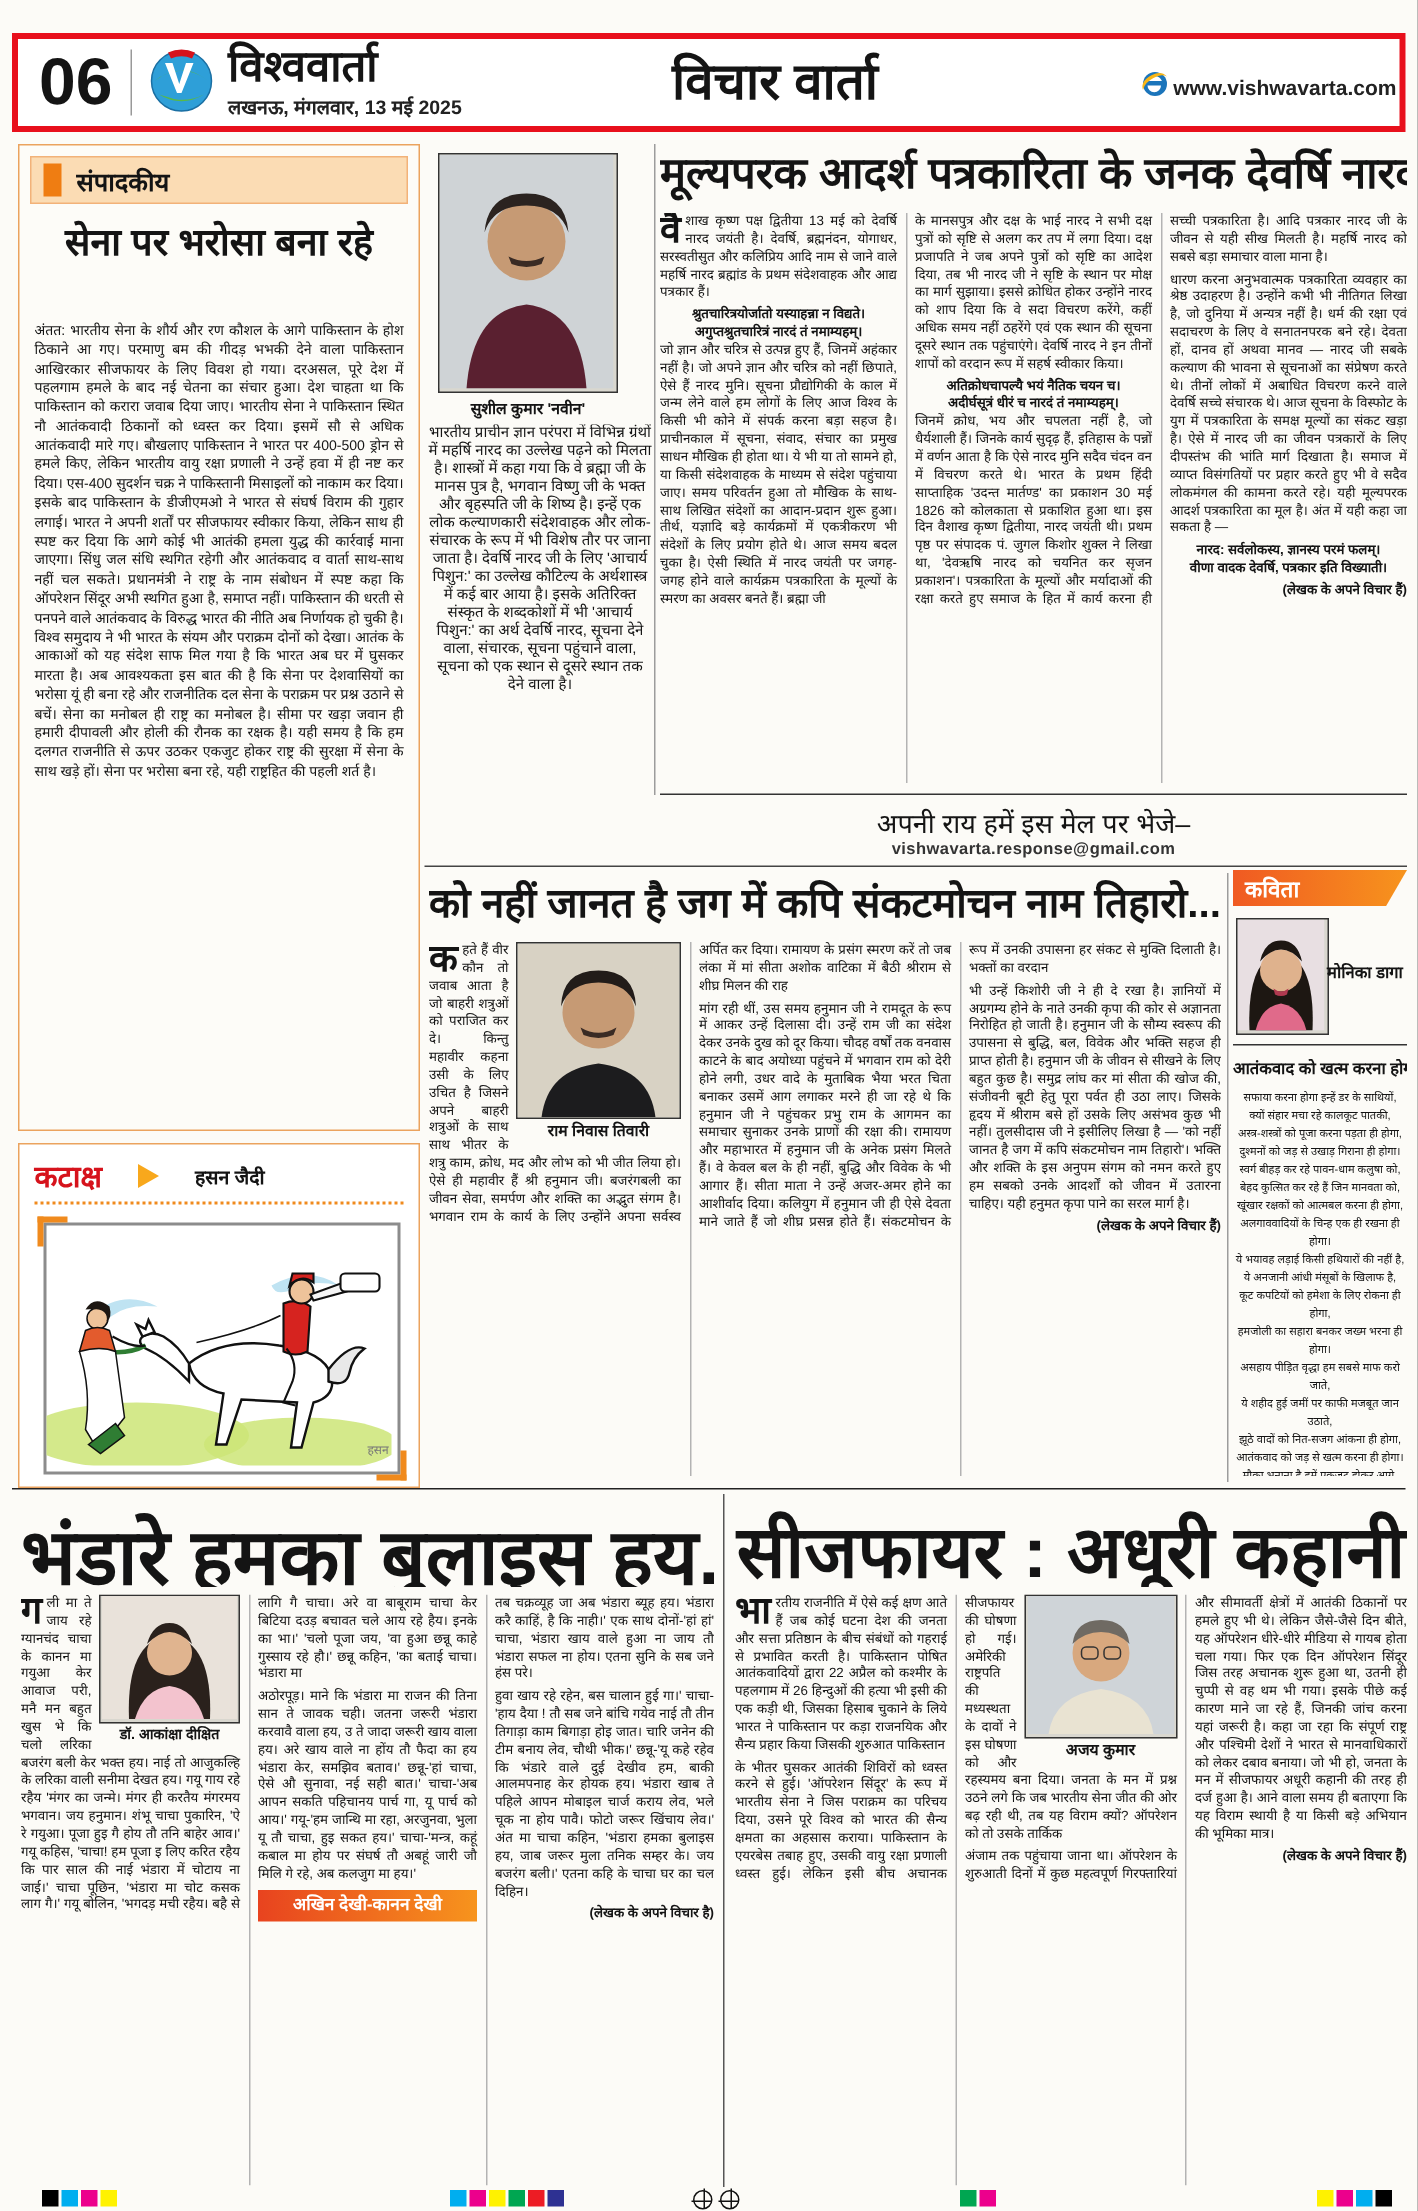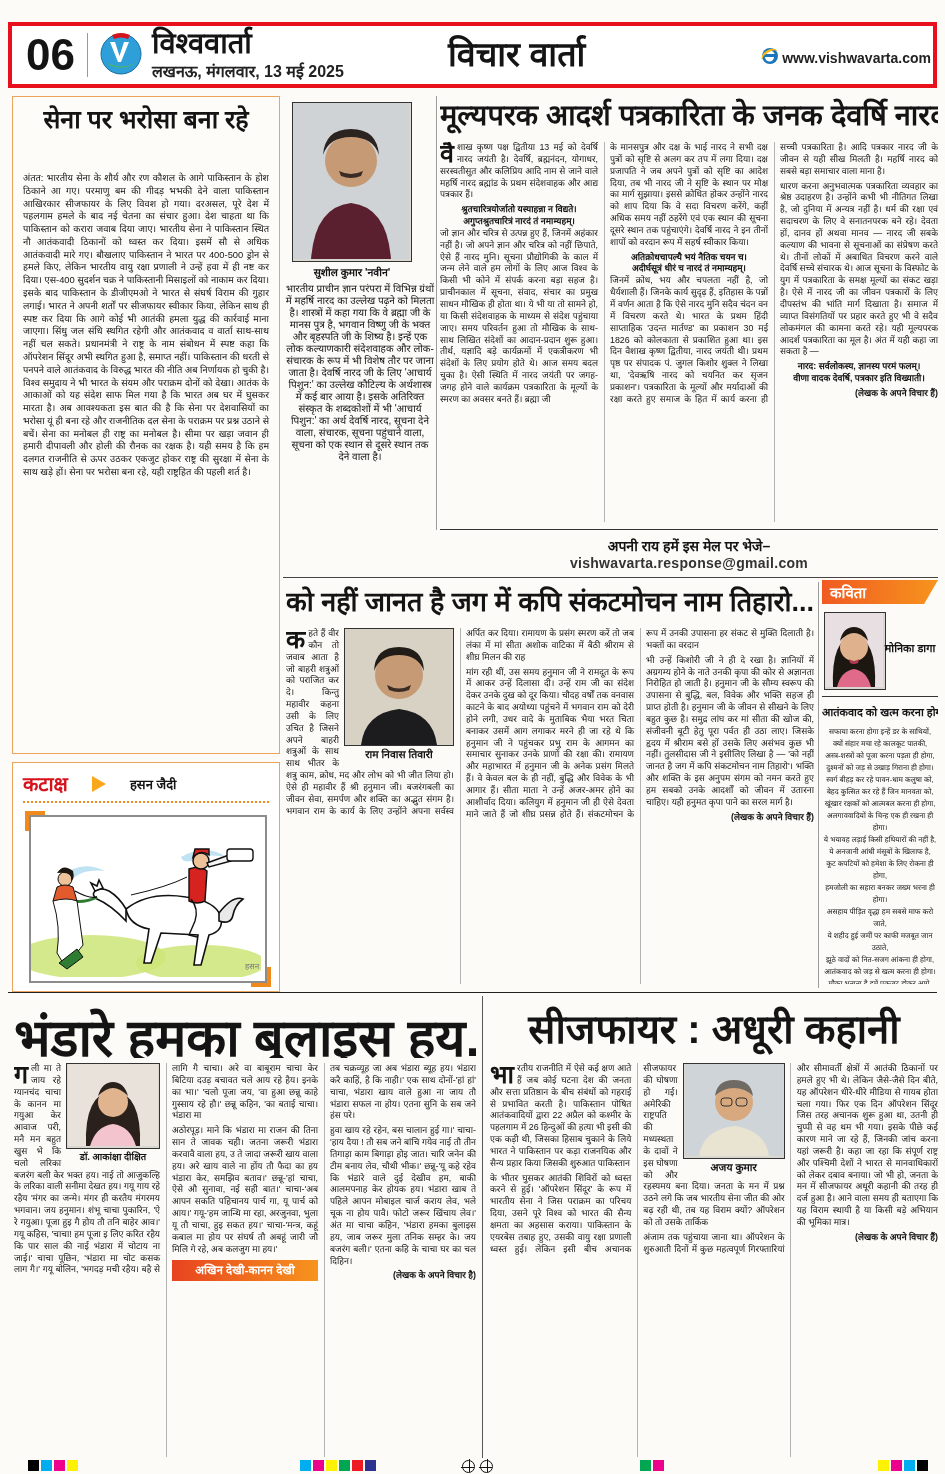--- a/index.html
+++ b/index.html
@@ -8,21 +8,21 @@
   .vline{position:absolute;width:1px;background:#9c9c9c;}
   .hline{position:absolute;height:1px;background:#444;}
 
   
   .header-box{position:absolute;left:8px;top:22px;width:921px;height:58px;
               border:4px solid #e8101c;background:#fff;display:flex;align-items:center;}
   .page-num{font-size:44px;font-weight:bold;line-height:1;padding:0 12px 0 14px;}
   .hdr-div{width:1px;height:44px;background:#999;margin-right:10px;}
   .masthead-wrap{display:flex;align-items:center;gap:8px;}
   .masthead{font-size:29px;font-weight:bold;line-height:1.05;}
-  .dateline{font-size:16px;font-weight:bold;color:#222;margin-top:1px;}
+  .dateline{font-size:13px;font-weight:bold;color:#222;margin-top:1px;}
   .section-title{position:absolute;left:448px;top:30px;font-size:34px;font-weight:bold;white-space:nowrap;}
   .website{position:absolute;right:14px;top:46px;display:flex;align-items:center;gap:2px;
            font-size:14px;font-weight:bold;color:#222;}
 
   
   .edit-box{position:absolute;left:12px;top:96px;width:266px;height:656px;border:1px solid #eba35e;background:#fdfcf8;}
   .edit-band{margin:7px;height:30px;background:#fbdcb4;border:1px solid #f2b279;display:flex;align-items:center;}
   .edit-band .sq{width:12px;height:22px;background:#ef7d12;margin:0 10px 0 8px;}
   .edit-label{font-size:17px;font-weight:bold;}
   .edit-headline{font-size:25px;font-weight:bold;text-align:center;margin:4px 4px 18px 4px;}
@@ -37,22 +37,22 @@
   .attrib{font-weight:bold;text-align:right;margin-top:3px;}
 
   .photo{border:1px solid #333;background:#d9d7cf;overflow:hidden;}
   .caption{font-weight:bold;text-align:center;font-size:10.5px;margin-top:2px;}
 
   
   .narad-headline{position:absolute;left:440px;top:94px;width:498px;height:44px;overflow:hidden;
                   font-size:29px;font-weight:bold;white-space:nowrap;text-align:center;}
   .narad-cols{position:absolute;left:440px;top:142px;width:498px;height:380px;}
   .feedback{position:absolute;left:440px;top:529px;width:498px;text-align:center;border-top:1px solid #333;padding-top:6px;}
-  .feedback .fb-label{font-size:14px;font-weight:bold;}
-  .feedback .fb-mail{font-size:14px;font-weight:bold;color:#333;letter-spacing:.3px;}
+  .feedback .fb-label{font-size:18px;font-weight:normal;}
+  .feedback .fb-mail{font-size:11px;font-weight:bold;color:#333;letter-spacing:.3px;}
 
   
   .naveen-photo{position:absolute;left:292px;top:102px;width:118px;height:158px;}
   .naveen-cap{position:absolute;left:284px;top:263px;width:136px;}
   .naveen-body{position:absolute;left:285px;top:283px;width:150px;height:266px;overflow:hidden;
                font-size:10px;line-height:1.2;text-align:center;}
 
   
   .hanu-headline{position:absolute;left:286px;top:582px;width:528px;height:40px;overflow:hidden;
                  font-size:27px;font-weight:bold;white-space:nowrap;text-align:center;}
@@ -81,21 +81,21 @@
   .kav-poem{position:absolute;left:0;top:146px;width:116px;height:258px;overflow:hidden;text-align:center;
             font-size:7.4px;line-height:1.62;white-space:pre-line;}
 
   
   .bh-headline{position:absolute;left:14px;top:1000px;width:462px;height:58px;overflow:hidden;
                font-size:52px;font-weight:bold;text-align:center;white-space:nowrap;}
   .bh-cols{position:absolute;left:14px;top:1063px;width:462px;height:394px;}
   .subbox{background:linear-gradient(90deg,#e8431f,#f7941d);color:#fff;font-weight:bold;font-size:11.5px;
           text-align:center;padding:3px 0;margin:4px 0;}
   .cf-headline{position:absolute;left:490px;top:1000px;width:448px;height:58px;overflow:hidden;
-               font-size:40px;font-weight:bold;text-align:center;white-space:nowrap;}
+               font-size:48px;font-weight:bold;text-align:center;white-space:nowrap;}
   .cf-cols{position:absolute;left:490px;top:1063px;width:448px;height:394px;}
 
   
   .marks{position:absolute;left:0;top:1460px;width:945px;height:12px;}
   .marks .sq{position:absolute;top:0;width:11px;height:11px;}
   .reg{position:absolute;top:0;width:11px;height:11px;border:1px solid #111;border-radius:50%;}
   .reg:before{content:"";position:absolute;left:50%;top:-2px;width:1px;height:13px;background:#111;}
   .reg:after{content:"";position:absolute;top:50%;left:-2px;height:1px;width:13px;background:#111;}
 </style>
 </head>
@@ -128,20 +128,24 @@
       <svg width="20" height="20" viewBox="0 0 20 20">
         <circle cx="10" cy="10" r="8" fill="#1b75bb"></circle>
         <path d="M5 11 h9 a4.5 4.5 0 0 1 -9 0 Z M5 9 a5 5 0 0 1 9.6 -1 L5 8Z" fill="#fff"></path>
         <path d="M2 14 Q0 8 8 4 Q14 1 18 5 Q14 3 9 6 Q3 9 2 14Z" fill="#f9b616"></path>
       </svg>
     </span>
     <span>www.vishwavarta.com</span>
   </div>
 
   <div class="edit-box">
+    <div class="edit-band">
+      <span class="sq"></span>
+      <span class="edit-label">संपादकीय</span>
+    </div>
     <div class="edit-headline">सेना पर भरोसा बना रहे</div>
     <div class="edit-body">अंतत: भारतीय सेना के शौर्य और रण कौशल के आगे पाकिस्तान के होश ठिकाने आ गए। परमाणु बम की गीदड़ भभकी देने वाला पाकिस्तान आखिरकार सीजफायर के लिए विवश हो गया। दरअसल, पूरे देश में पहलगाम हमले के बाद नई चेतना का संचार हुआ। देश चाहता था कि पाकिस्तान को करारा जवाब दिया जाए। भारतीय सेना ने पाकिस्तान स्थित नौ आतंकवादी ठिकानों को ध्वस्त कर दिया। इसमें सौ से अधिक आतंकवादी मारे गए। बौखलाए पाकिस्तान ने भारत पर 400-500 ड्रोन से हमले किए, लेकिन भारतीय वायु रक्षा प्रणाली ने उन्हें हवा में ही नष्ट कर दिया। एस-400 सुदर्शन चक्र ने पाकिस्तानी मिसाइलों को नाकाम कर दिया। इसके बाद पाकिस्तान के डीजीएमओ ने भारत से संघर्ष विराम की गुहार लगाई। भारत ने अपनी शर्तों पर सीजफायर स्वीकार किया, लेकिन साथ ही स्पष्ट कर दिया कि आगे कोई भी आतंकी हमला युद्ध की कार्रवाई माना जाएगा। सिंधु जल संधि स्थगित रहेगी और आतंकवाद व वार्ता साथ-साथ नहीं चल सकते। प्रधानमंत्री ने राष्ट्र के नाम संबोधन में स्पष्ट कहा कि ऑपरेशन सिंदूर अभी स्थगित हुआ है, समाप्त नहीं। पाकिस्तान की धरती से पनपने वाले आतंकवाद के विरुद्ध भारत की नीति अब निर्णायक हो चुकी है। विश्व समुदाय ने भी भारत के संयम और पराक्रम दोनों को देखा। आतंक के आकाओं को यह संदेश साफ मिल गया है कि भारत अब घर में घुसकर मारता है। अब आवश्यकता इस बात की है कि सेना पर देशवासियों का भरोसा यूं ही बना रहे और राजनीतिक दल सेना के पराक्रम पर प्रश्न उठाने से बचें। सेना का मनोबल ही राष्ट्र का मनोबल है। सीमा पर खड़ा जवान ही हमारी दीपावली और होली की रौनक का रक्षक है। यही समय है कि हम दलगत राजनीति से ऊपर उठकर एकजुट होकर राष्ट्र की सुरक्षा में सेना के साथ खड़े हों। सेना पर भरोसा बना रहे, यही राष्ट्रहित की पहली शर्त है।</div>
   </div>
 
   <div class="photo naveen-photo">
     <svg width="116" height="156" viewBox="0 0 116 156">
       <rect width="116" height="156" fill="#cfd3d6"></rect>
       <circle cx="58" cy="58" r="26" fill="#c69a74"></circle>
       <path d="M30 52 Q32 26 58 26 Q84 26 86 52 Q80 34 58 34 Q36 34 30 52Z" fill="#2b2320"></path>
       <path d="M46 68 q12 6 24 0 l-2 5 q-10 4 -20 0Z" fill="#3a2b24"></path>

